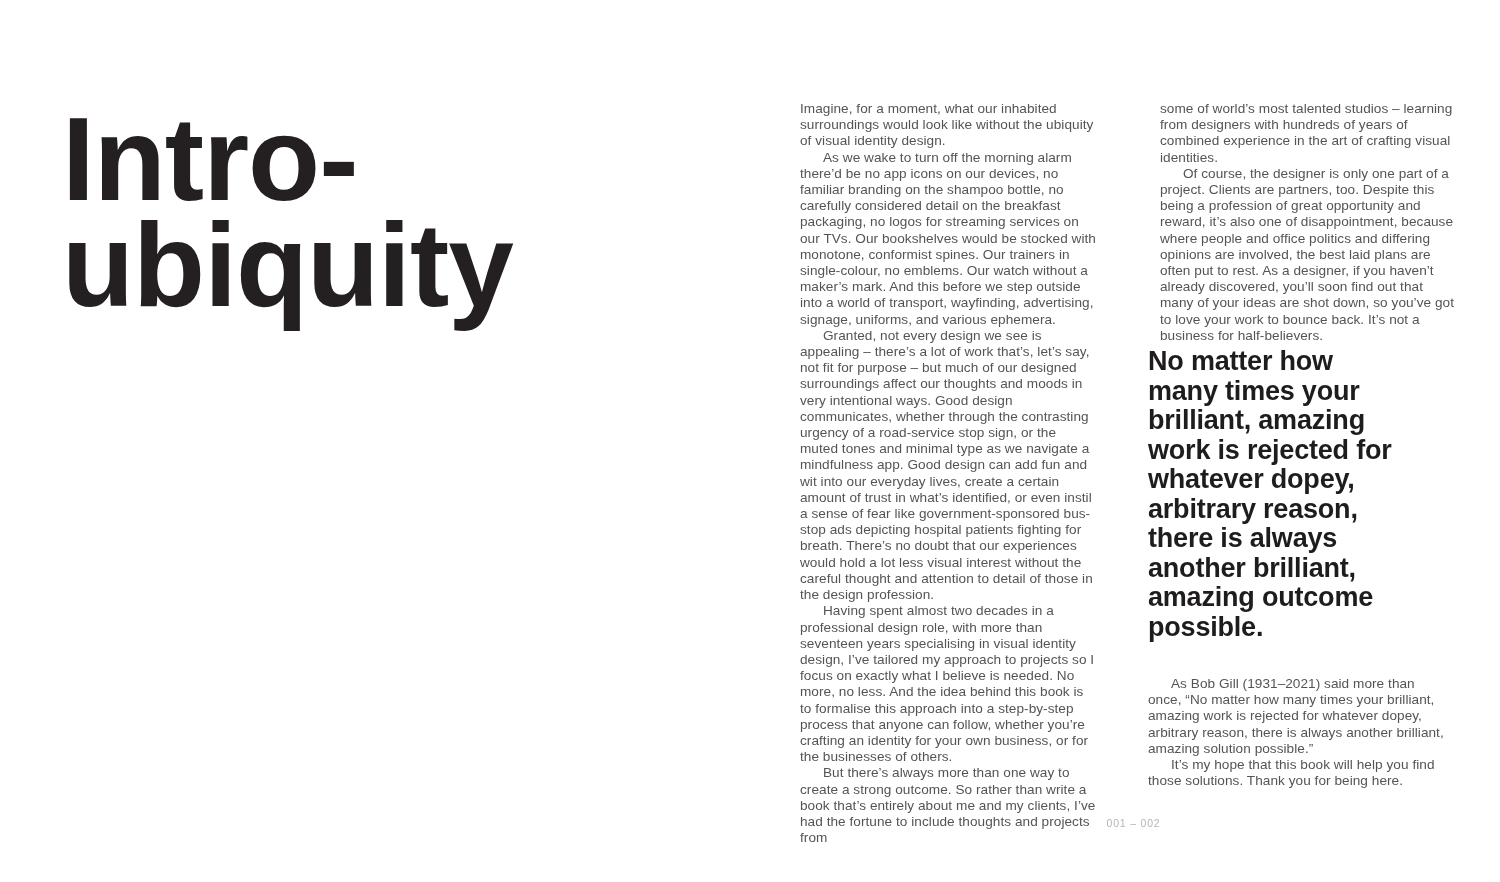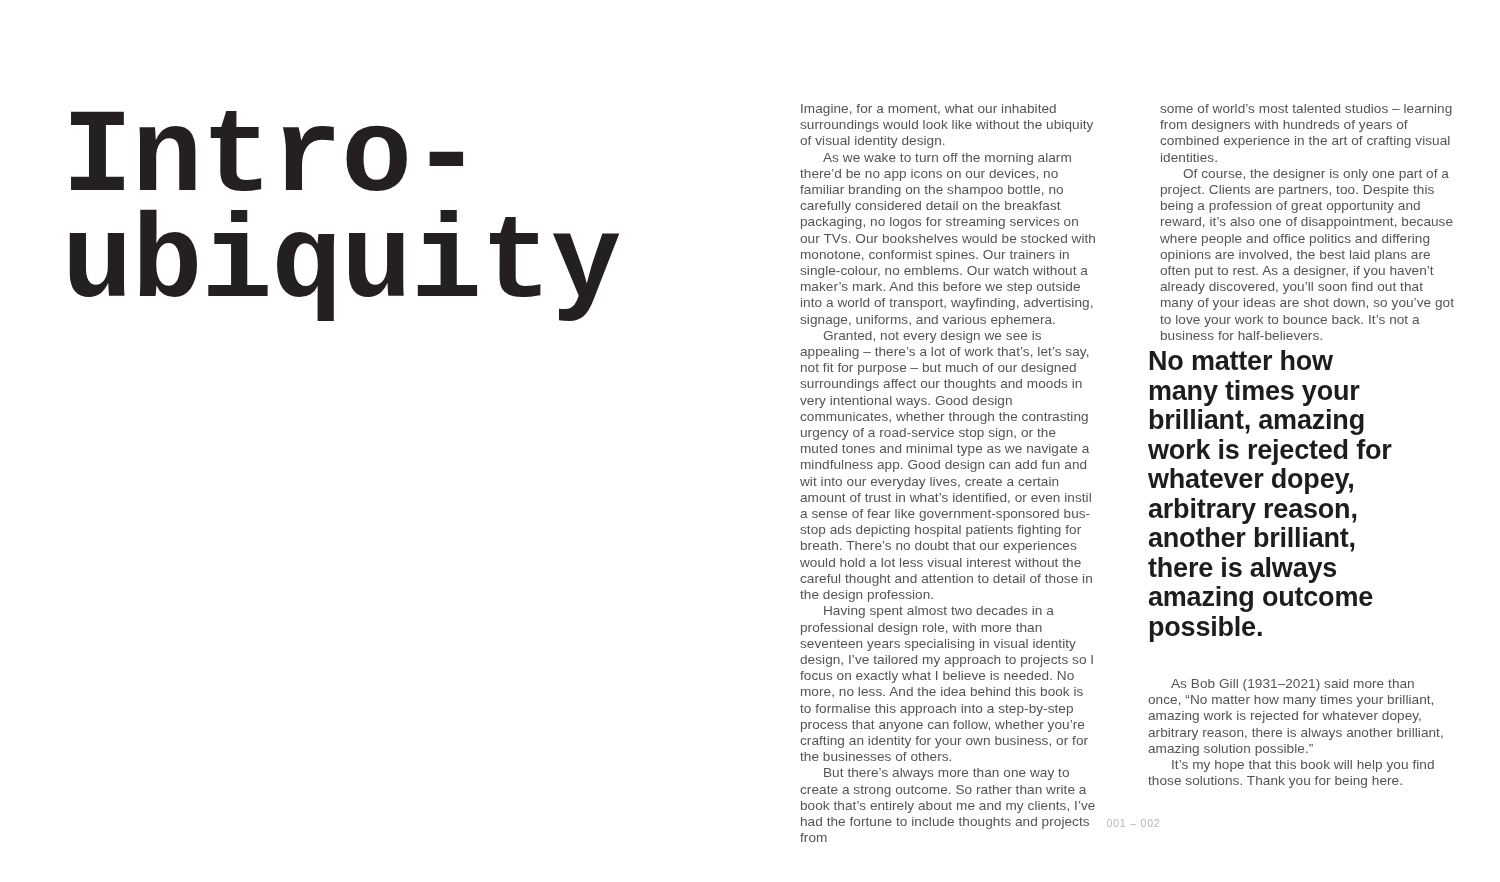--- a/index.html
+++ b/index.html
@@ -18,21 +18,20 @@
   .page-title {
     position: absolute;
     left: 62px;
     top: 106px;
     font-size: 118px;
     line-height: 106px;
     font-weight: bold;
     letter-spacing: -1px;
     color: #242021;
     white-space: nowrap;
-    font-family: Liberation Mono, monospace;
   }
   .col {
     position: absolute;
     top: 101px;
     width: 296px;
     font-size: 13.6px;
     line-height: 16.2px;
     color: #545454;
     letter-spacing: 0.05px;
   }
@@ -95,22 +94,22 @@
       <p class="para indent">Of course, the designer is only one part of a project. Clients are partners, too. Despite this being a profession of great opportunity and reward, it’s also one of disappointment, because where people and office politics and differing opinions are involved, the best laid plans are often put to rest. As a designer, if you haven’t already discovered, you’ll soon find out that many of your ideas are shot down, so you’ve got to love your work to bounce back. It’s not a business for half-believers.</p>
     </div>
 
     <div class="pull-quote">
       <div>No matter how</div>
       <div>many times your</div>
       <div>brilliant, amazing</div>
       <div>work is rejected for</div>
       <div>whatever dopey,</div>
       <div>arbitrary reason,</div>
+      <div>there is always</div>
       <div>another brilliant,</div>
-      <div>there is always</div>
       <div>amazing outcome</div>
       <div>possible.</div>
     </div>
 
     <div class="col-bottom">
       <p class="para indent">As Bob Gill (1931–2021) said more than once, “No matter how many times your brilliant, amazing work is rejected for whatever dopey, arbitrary reason, there is always another brilliant, amazing solution possible.”</p>
       <p class="para indent">It’s my hope that this book will help you find those solutions. Thank you for being here.</p>
     </div>
   </div>
 

